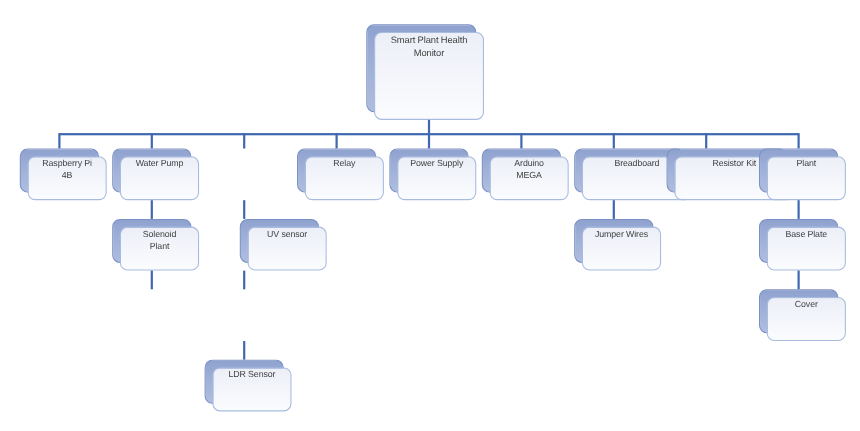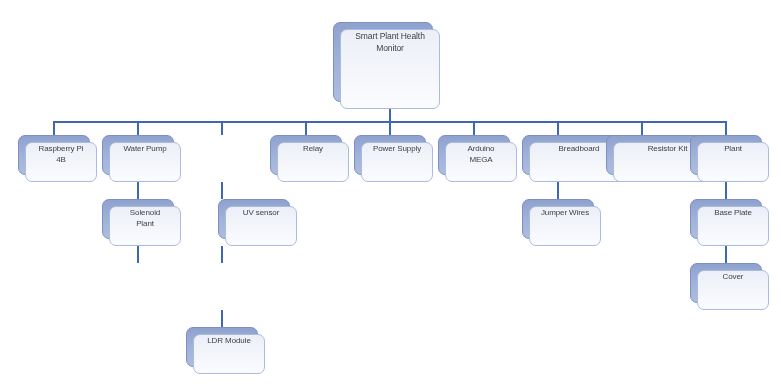--- a/index.html
+++ b/index.html
@@ -114,21 +114,21 @@
       <div class="shadow"></div>
       <div class="front">
         <div class="label">UV sensor</div>
       </div>
     </div>
     <div class="conn conn-v" style="left: 221px; top: 246px; height: 17px;"></div>
     <div class="conn conn-v" style="left: 221px; top: 310px; height: 17px;"></div>
     <div class="node" style="left: 186px; top: 327px; width: 72px; height: 40px;">
       <div class="shadow"></div>
       <div class="front">
-        <div class="label">LDR Module</div>
+        <div class="label">LDR Sensor</div>
       </div>
     </div>
     <div class="conn conn-v" style="left: 305px; top: 121px; height: 14px;"></div>
     <div class="node" style="left: 270px; top: 135px; width: 72px; height: 40px;">
       <div class="shadow"></div>
       <div class="front">
         <div class="label">Relay</div>
       </div>
     </div>
     <div class="conn conn-v" style="left: 389px; top: 121px; height: 14px;"></div>

